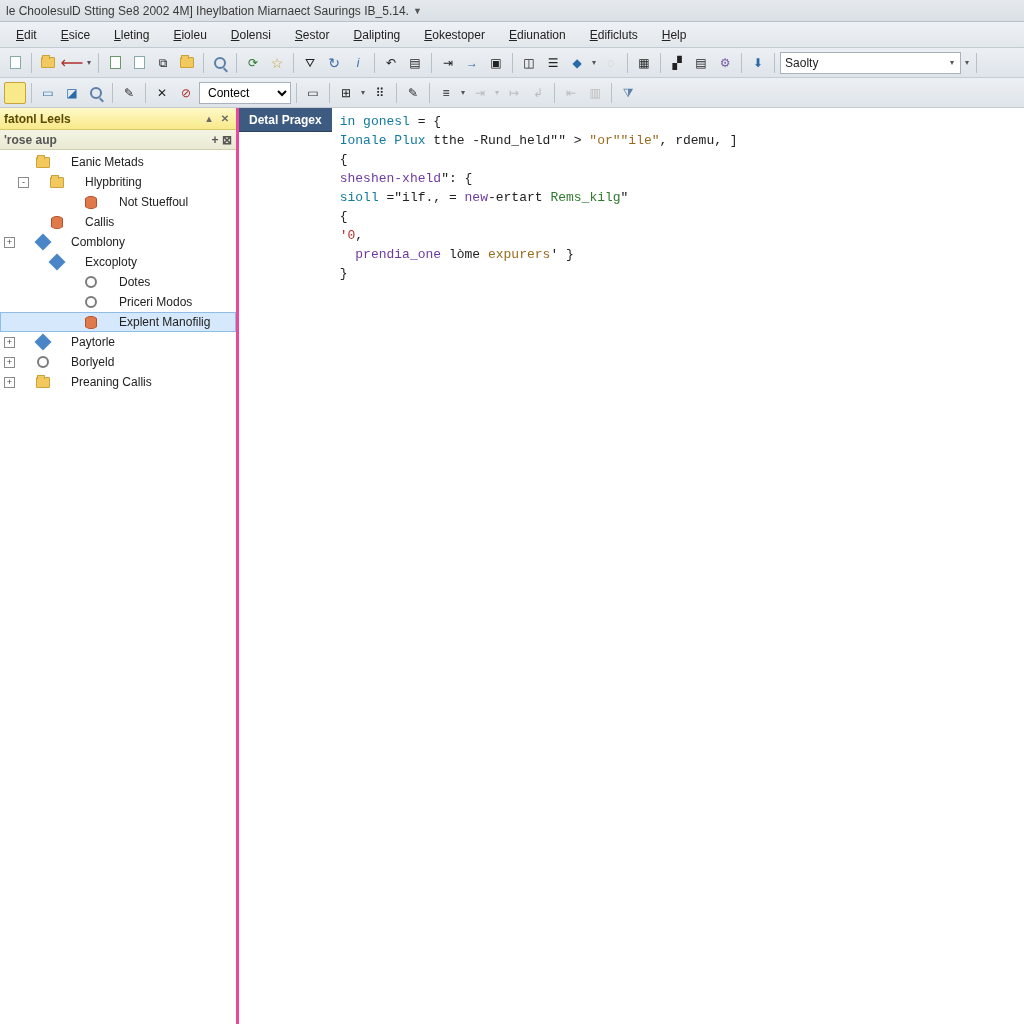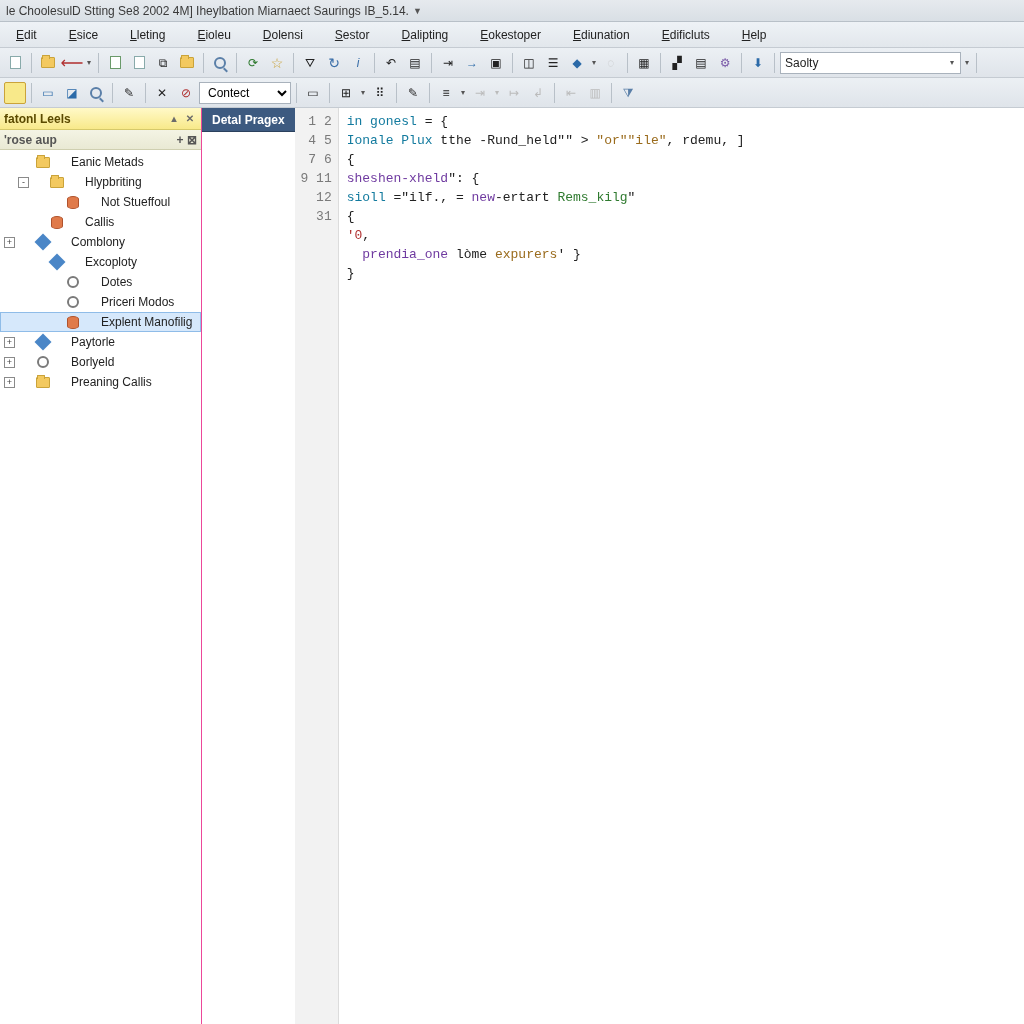--- a/index.html
+++ b/index.html
@@ -3,49 +3,49 @@
 <meta charset="utf-8">
 <style>
 html,body{margin:0;padding:0;width:1024px;height:1024px;overflow:hidden;font-family:"Segoe UI",Tahoma,sans-serif;font-size:12px;background:#e8ecf0;color:#222}
 *{box-sizing:border-box}
 
 
 .titlebar{height:22px;background:linear-gradient(#e6eaee,#d9dfe5);border-bottom:1px solid #b8c0c8;display:flex;align-items:center;padding:0 6px;color:#3a3a3a}
 .titlebar .drop{margin-left:4px;color:#555;font-size:9px}
 
 
-.menubar{height:26px;background:linear-gradient(#eef2f6,#e2e7ec);border-bottom:1px solid #c5cbd2;display:flex;align-items:center;padding:0 6px;gap:12px}
+.menubar{height:26px;background:linear-gradient(#eef2f6,#e2e7ec);border-bottom:1px solid #c5cbd2;display:flex;align-items:center;padding:0 6px;gap:4px}
 .menubar .mi{padding:3px 10px;border-radius:3px;cursor:default}
 .menubar .mi u{text-decoration:underline}
 
 
 .tbar{height:30px;background:linear-gradient(#ecf0f4,#dfe4ea);border-bottom:1px solid #c5cbd2;display:flex;align-items:center;padding:0 4px;gap:2px}
 .tbar .sep{width:1px;height:20px;background:#b8c0c8;margin:0 3px}
 .tbar .btn{width:22px;height:22px;display:flex;align-items:center;justify-content:center;border-radius:2px}
 .tbar select,.tbar .combo{height:22px;font-size:12px;border:1px solid #a9b2bc;background:#fff;padding:0 4px}
 .tbar .combo{width:181px;display:flex;align-items:center;justify-content:space-between}
 .dd{font-size:8px;color:#555;padding:0 2px}
 
 
 .main{display:flex;height:calc(1024px - 22px - 26px - 30px - 30px)}
 
 
-.side{width:202px;background:#7dd3fc;border-right:1px solid #ec4899;display:flex;flex-direction:column}
+.side{width:239px;background:#7dd3fc;border-right:3px solid #ec4899;display:flex;flex-direction:column}
 .panelhdr{height:22px;background:linear-gradient(#fff9c8,#f8e98a);border-bottom:1px solid #d6c96a;display:flex;align-items:center;justify-content:space-between;padding:0 4px;font-weight:bold;color:#5b4a00}
 .panelhdr .ctl{display:flex;gap:2px}
 .panelhdr .ic{width:14px;height:14px;display:flex;align-items:center;justify-content:center;color:#6b6b6b;font-size:10px;cursor:default}
 .subhdr{height:20px;background:linear-gradient(#f4f4e4,#e9e9d4);border-bottom:1px solid #cfcfb0;display:flex;align-items:center;justify-content:space-between;padding:0 4px;font-weight:bold;color:#555}
 .tree{flex:1;background:#fff;overflow:auto;padding:2px 0}
 .tn{display:flex;align-items:center;height:20px;padding-left:4px;gap:20px;white-space:nowrap}
 .tn .tw{width:11px;height:11px;border:1px solid #8a8a8a;display:flex;align-items:center;justify-content:center;font-size:9px;line-height:1;color:#444;background:#fff}
 .tn .tw.blank{border:none;background:none}
 .tn .ico{width:16px;height:16px;display:flex;align-items:center;justify-content:center;font-size:12px}
 .tn.sel{background:#d6e8fb;outline:1px solid #8fbce8;outline-offset:-1px}
 .tn.d1{padding-left:18px}
-.tn.d2{padding-left:34px}
+.tn.d2{padding-left:52px}
 
 
 .editor{flex:1;display:flex;background:#fff}
 .edtab{height:24px;background:#3d5a80;color:#fff;display:flex;align-items:center;padding:0 10px;font-weight:bold;border-bottom:1px solid #2b415d}
 .code{flex:1;display:flex;font-family:Consolas,"Courier New",monospace;font-size:13px;background:#fff}
 .gutter{width:44px;background:#f2f2f2;border-right:1px solid #dcdcdc;text-align:right;padding:4px 6px 0 0;color:#7a7a7a;line-height:19px}
 .src{flex:1;padding:4px 8px 0 8px;line-height:19px;white-space:pre}
 .kw{color:#127a9e}
 .kw2{color:#6f3aa0}
 .str{color:#9a6b1c}
@@ -292,30 +292,20 @@
           <span>Preaning Callis</span>
         </div>
       </div>
   </div>
 
   <div class="editor">
     <div class="edtab">
       <span>Detal Pragex</span>
     </div>
     <div class="code">
-      <div class="gutter" id="gutter">1
-2
-4
-5
-7
-6
-9
-11
-12
-31</div>
       <div class="src" id="src"><span class="kw">in </span><span class="kw">gonesl</span><span class="pl"> = {</span>
 <span class="kw">Ionale Plux</span><span class="pl"> tthe -Rund_held"" &gt; </span><span class="str">"or""ile"</span><span class="pl">, rdemu, ]</span>
 <span class="pl">{</span>
 <span class="kw2">sheshen-xheld</span><span class="pl">": {</span>
 <span class="kw">sioll</span><span class="pl"> ="ilf., = </span><span class="kw2">new</span><span class="pl">-ertart </span><span class="str2">Rems_kilg</span><span class="pl">"</span>
 <span class="pl">{</span>
 <span class="num">'0</span><span class="pl">,</span>
 <span class="pl">  </span><span class="kw2">prendia_one</span><span class="pl"> lòme </span><span class="str">expurers</span><span class="pl">' }</span>
 <span class="pl">}</span>
 <span class="pl"></span></div>

